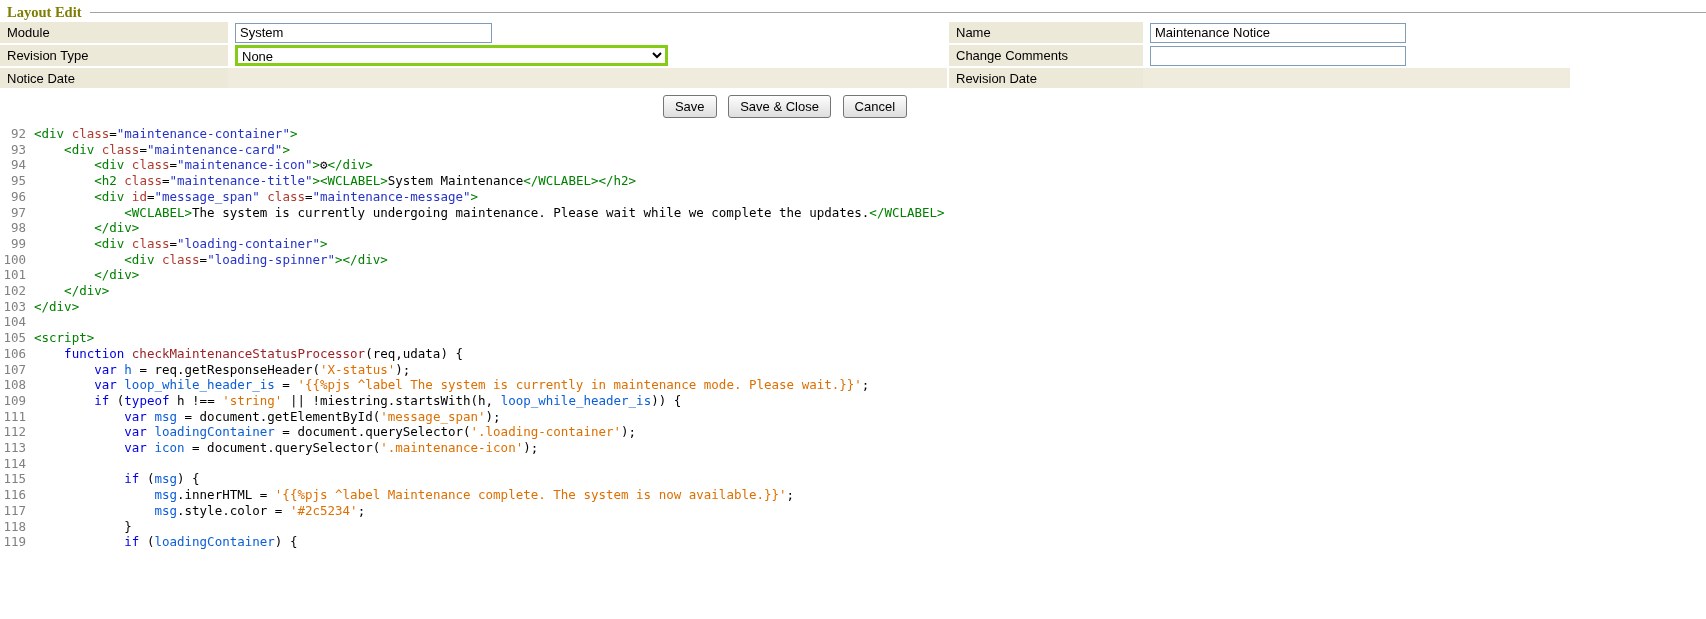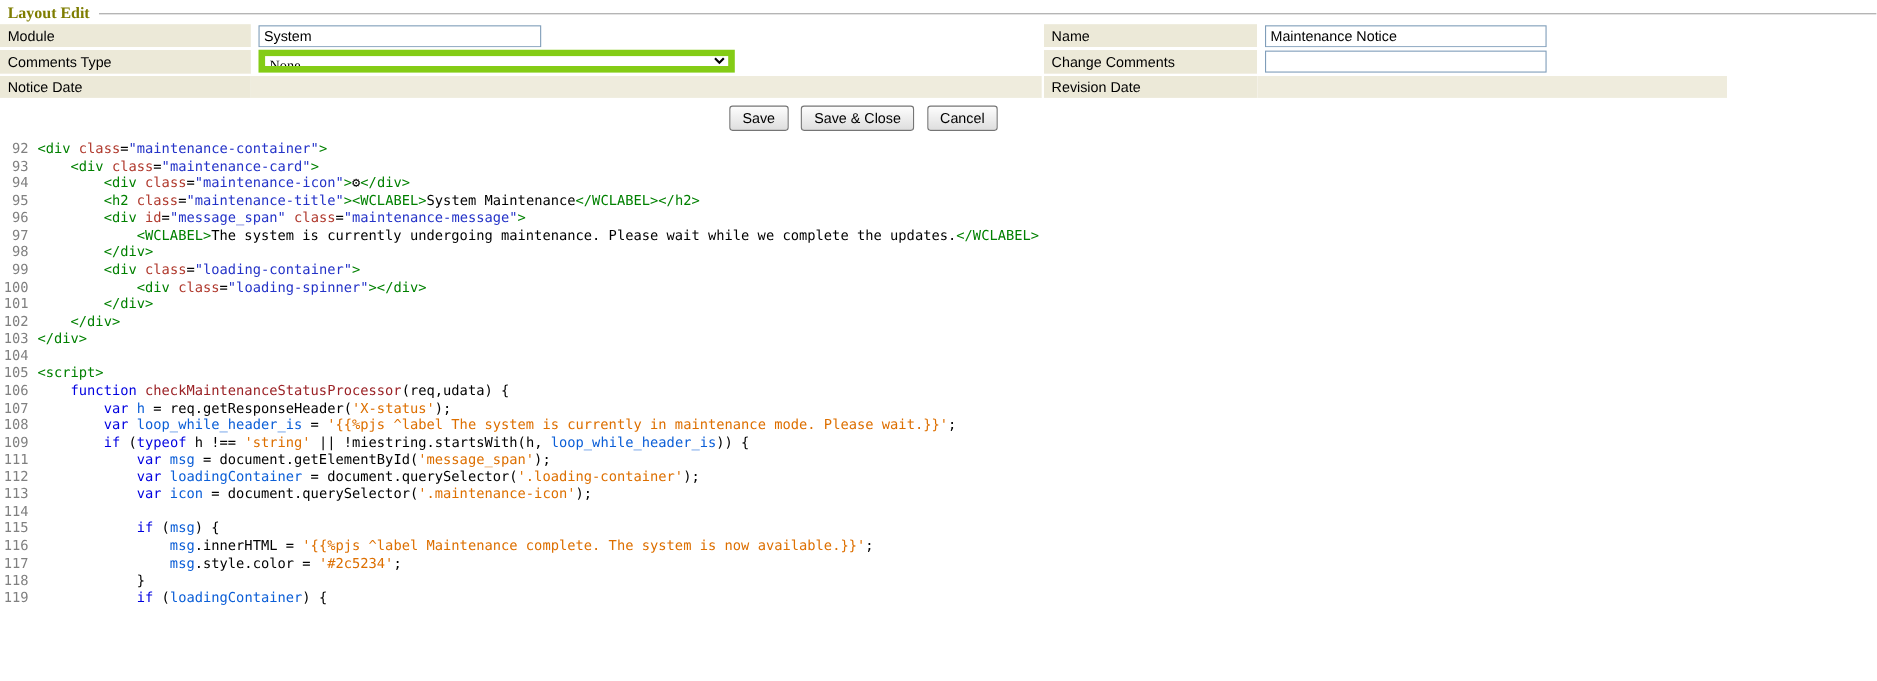--- a/index.html
+++ b/index.html
@@ -26,22 +26,22 @@
   td.rofld { background: #efecdd; }
 
   input.txt {
     height: 20px; border: 1px solid #7f9db9; padding: 1px 4px;
     font-family: "Liberation Sans", sans-serif; font-size: 13px; background: #fff;
   }
   .w-module { width: 257px; }
   .w-name { width: 256px; }
   .w-comments { width: 256px; }
   select.sel {
-    width: 433px; height: 21px; border: 6px solid #84cc16;
-    font-family: Liberation Serif, serif; font-size: 13px; background: #fff;
+    width: 433px; height: 21px; border: 3px solid #84cc16;
+    font-family: Liberation Sans, sans-serif; font-size: 13px; background: #fff;
   }
 
   
   .btnrow { width: 1570px; text-align: center; padding: 5px 0 6px 0; background: #fff; }
   .btnrow button {
     font-family: "Liberation Sans", sans-serif; font-size: 13px;
     padding: 3px 11px; margin: 0 4px;
     background: linear-gradient(#fdfdfd, #dedede);
     border: 1px solid #757575; border-radius: 3px; color: #000;
     cursor: pointer;
@@ -77,21 +77,21 @@
     <td class="lbl first">Module</td>
     <td class="fld">
       <input class="txt w-module" type="text" value="System" style="">
     </td>
     <td class="lbl">Name</td>
     <td class="fld">
       <input class="txt w-name" type="text" value="Maintenance Notice" style="">
     </td>
   </tr>
   <tr>
-    <td class="lbl first">Comments Type</td>
+    <td class="lbl first">Revision Type</td>
     <td class="fld">
       <select class="sel">
         <option>None</option>
       </select>
     </td>
     <td class="lbl">Change Comments</td>
     <td class="fld">
       <input class="txt w-comments" type="text" value="" style="">
     </td>
   </tr>

